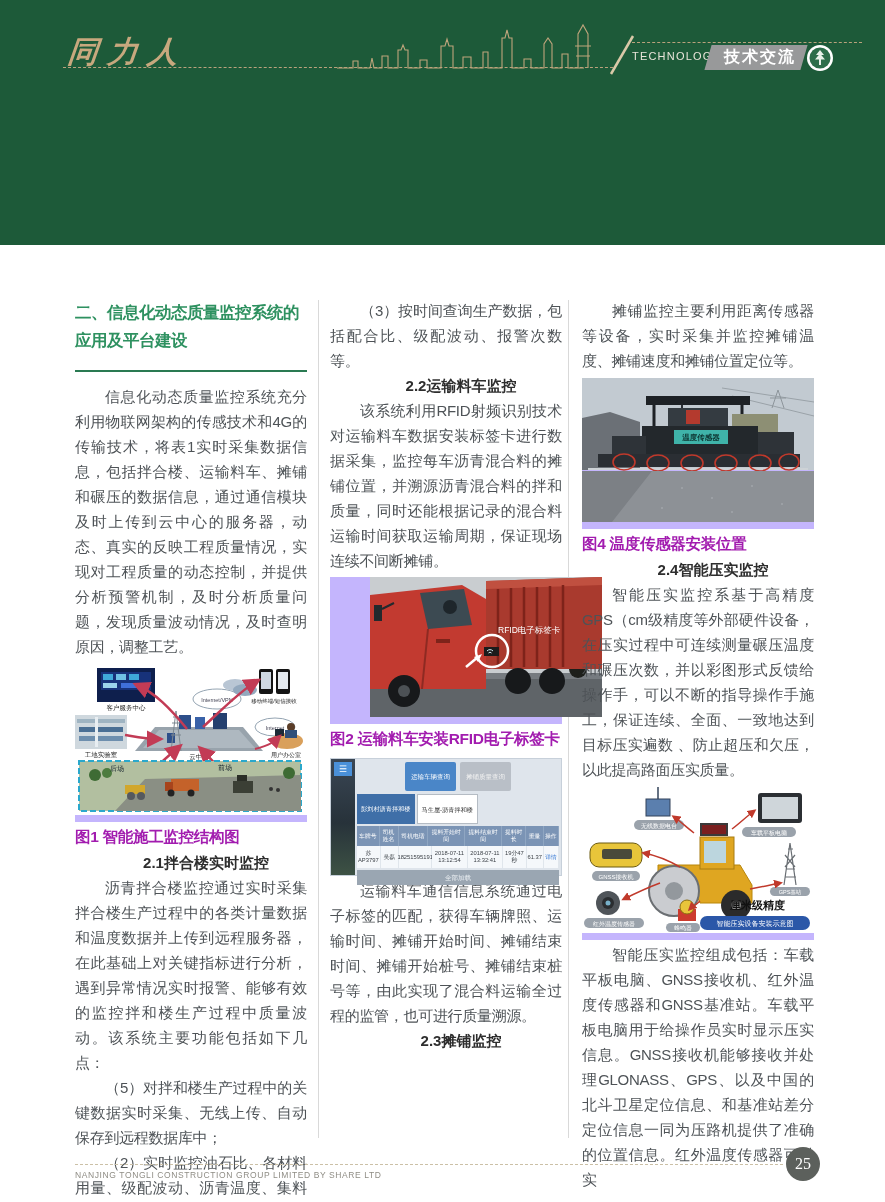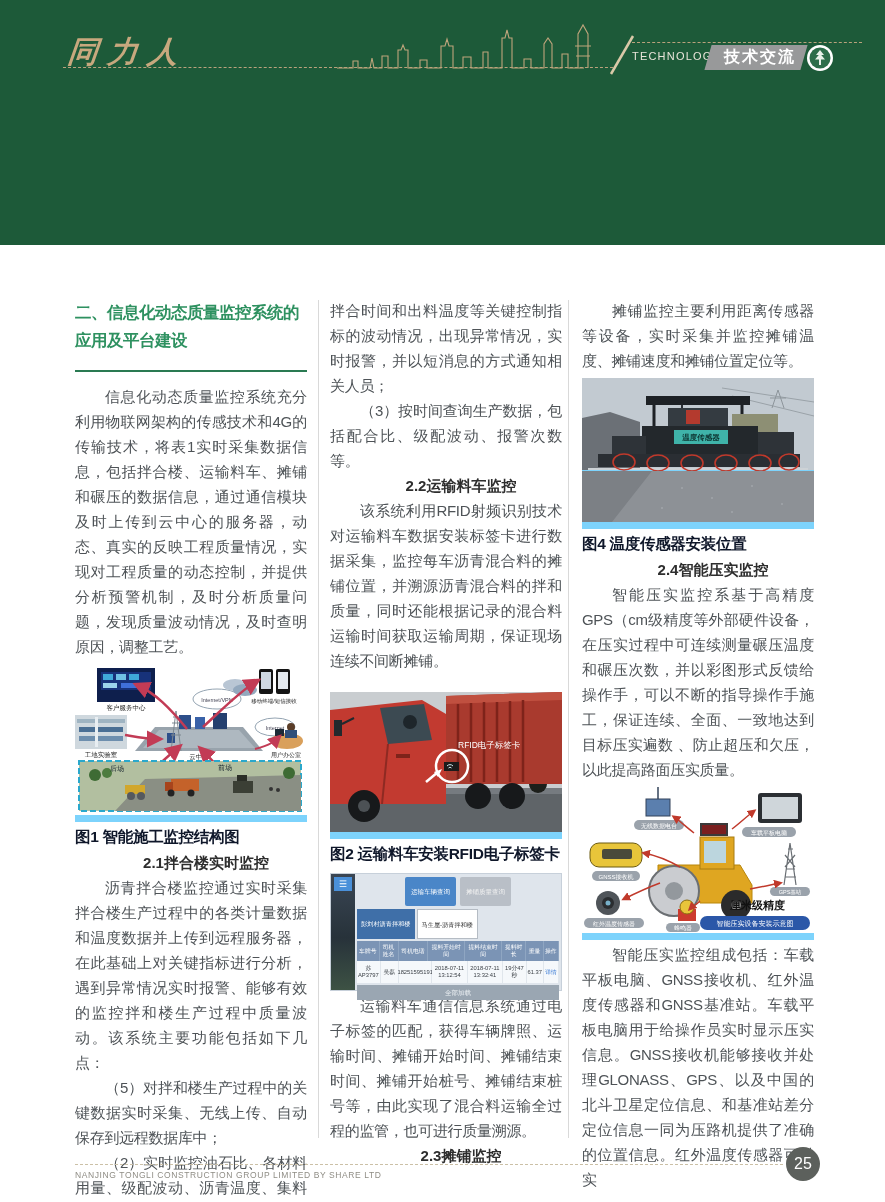--- a/index.html
+++ b/index.html
@@ -26,23 +26,23 @@
   .col{position:absolute;width:232px;top:298px;color:#4e5357;font-size:15px;line-height:25px;
        text-align:justify;text-justify:inter-character;}
   .col1{left:75px;} .col2{left:330px;} .col3{left:582px;}
   .vdiv{position:absolute;top:300px;width:1px;background:#d9d9d9;}
   .vdiv1{left:318px;height:838px;} .vdiv2{left:568px;height:838px;}
 
   .h-green{color:#2e9160;font-size:16.5px;font-weight:bold;line-height:28px;letter-spacing:-0.5px;
            padding-bottom:16px;border-bottom:2px solid #2a7a52;margin:0 0 12px 0;text-align:left;}
   .para{margin:0;text-indent:2em;letter-spacing:-0.3px;}
   .sub{margin:0;font-weight:bold;color:#2e2e2e;text-indent:2em;text-align:center;}
-  .caption{margin:3px 0 2px 0;font-weight:bold;color:#0f172a;font-size:15.5px;line-height:23px;
+  .caption{margin:3px 0 2px 0;font-weight:bold;color:#a21caf;font-size:15.5px;line-height:23px;
            text-align:left;letter-spacing:-0.3px;}
-  .figure{position:relative;margin:4px 0 2px 0;background:#7dd3fc;}
+  .figure{position:relative;margin:4px 0 2px 0;background:#c4b5fd;}
 
   
   .fig3{width:232px;height:118px;background:#dfe5ec;border:1px solid #c7d0da;box-sizing:border-box;
         font-family:"Liberation Sans",sans-serif;}
   .f3-side{position:absolute;left:0;top:0;width:24px;height:100%;
            background:linear-gradient(#3a4654,#27323a 55%,#3d5244);}
   .f3-burger{position:absolute;left:3px;top:3px;width:18px;height:14px;background:#4a90d9;
              color:#fff;font-size:9px;line-height:14px;text-align:center;}
   .f3-main{position:absolute;left:24px;top:0;width:206px;height:100%;}
   .f3-btnrow{display:flex;justify-content:center;gap:4px;padding-top:3px;}
@@ -60,21 +60,21 @@
   .f3-dcell{background:#f5f8fb;color:#3a3f45;font-size:5.8px;line-height:7px;padding:4px 1px;
             text-align:center;border-right:1px solid #e0e6ec;display:flex;align-items:center;justify-content:center;}
   .f3-link{color:#3a7bd5;}
   .f3-band{margin:2px 2px 0 2px;background:#9aa6b2;color:#eef2f5;font-size:6.5px;text-align:center;
            line-height:15px;height:15px;}
 
   
   .foot-dash{position:absolute;left:75px;top:1164px;width:708px;border-top:1.5px dashed #cbc0a6;}
   .foot-co{position:absolute;left:75px;top:1170px;color:#8f8d85;font-size:8.5px;letter-spacing:0.6px;}
   .pageno{position:absolute;left:786px;top:1147px;width:34px;height:34px;border-radius:50%;
-          background:#5c605c;color:#ffffff;font-size:16px;line-height:34px;text-align:center;}
+          background:#5c605c;color:#ffffff;font-size:16px;line-height:34px;text-align:center;font-family:Liberation Serif, serif;}
 
   svg text{font-family:"Liberation Sans",sans-serif;}
 </style>
 </head>
 <body>
 
 <div class="page">
 
   <header class="masthead">
     <div class="logo">同力人</div>
@@ -192,26 +192,25 @@
     </div>
     <div class="caption">图1 智能施工监控结构图</div>
 
     <p class="sub">2.1拌合楼实时监控</p>
     <p class="para">沥青拌合楼监控通过实时采集拌合楼生产过程中的各类计量数据和温度数据并上传到远程服务器，在此基础上对关键指标进行分析，遇到异常情况实时报警、能够有效的监控拌和楼生产过程中质量波动。该系统主要功能包括如下几点：</p>
     <p class="para">（5）对拌和楼生产过程中的关键数据实时采集、无线上传、自动保存到远程数据库中；</p>
     <p class="para">（2）实时监控油石比、各材料用量、级配波动、沥青温度、集料温度、</p>
   </section>
 
   <section class="col col2">
-    <p class="para" style="text-indent:0;">拌合时间和出料温度等关键控制指标的波动情况，出现异常情况，实时报警，并以短消息的方式通知相关人员；</p>
     <p class="para">（3）按时间查询生产数据，包括配合比、级配波动、报警次数等。</p>
     <p class="sub">2.2运输料车监控</p>
     <p class="para">该系统利用RFID射频识别技术对运输料车数据安装标签卡进行数据采集，监控每车沥青混合料的摊铺位置，并溯源沥青混合料的拌和质量，同时还能根据记录的混合料运输时间获取运输周期，保证现场连续不间断摊铺。</p>
 
-    <div class="figure" style="margin-top:19px;">
+    <div class="figure" style="margin-top:4px;padding-left:40px;">
       <svg width="232" height="140">
         <rect x="0" y="0" width="232" height="96" fill="#c9cdd0"></rect>
         <rect x="0" y="96" width="232" height="44" fill="#5f6468"></rect>
         <rect x="0" y="96" width="232" height="6" fill="#767b80"></rect>
 
         <rect x="198" y="48" width="34" height="44" fill="#44453a"></rect>
         <rect x="194" y="40" width="38" height="8" fill="#2d2e26"></rect>
         <circle cx="208" cy="92" r="9" fill="#1d1f1b"></circle>
 
         <polygon points="116,4 232,0 232,92 116,92" fill="#a93a2e"></polygon>

